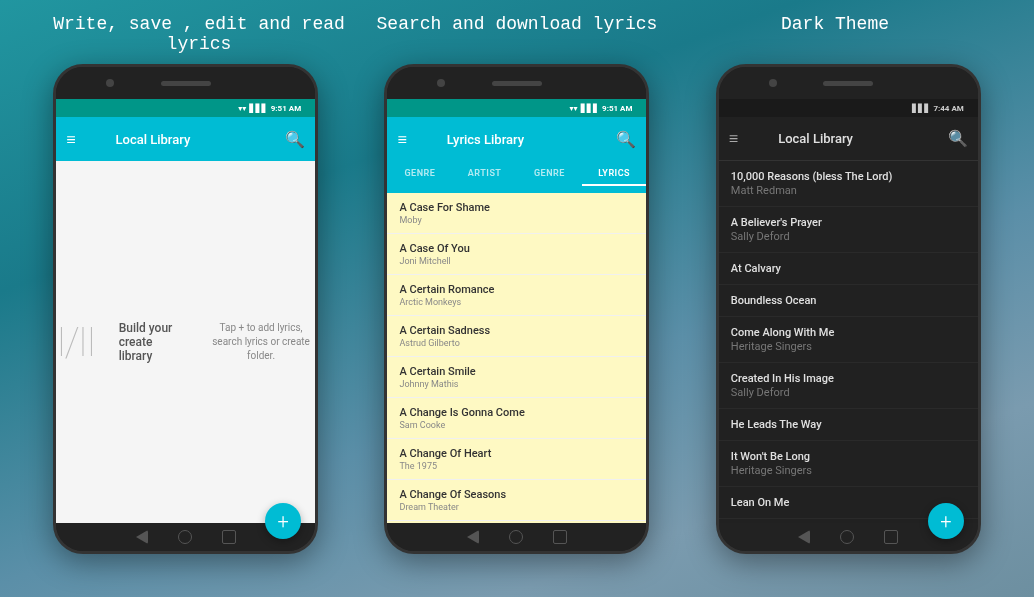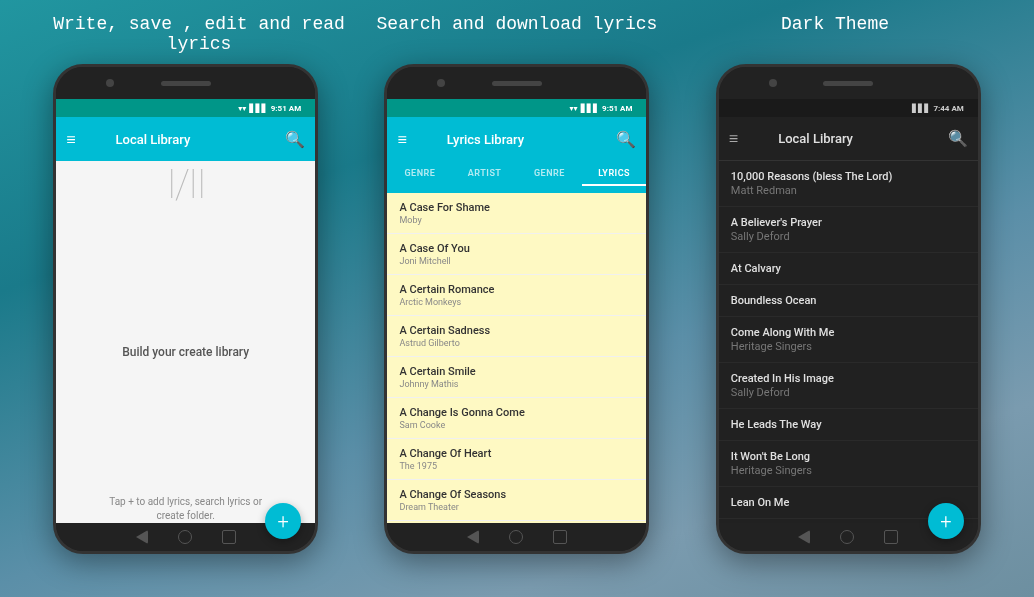--- a/index.html
+++ b/index.html
@@ -166,23 +166,23 @@
     .tab-item.active {
       color: white;
       border-bottom: 2px solid white;
     }
 
     
     .phone1-content {
       flex: 1;
       background: #f5f5f5;
       display: flex;
-      flex-direction: column;
-      align-items: center;
-      justify-content: space-between;
+      flex-direction: row;
+      align-items: center;
+      justify-content: flex-end;
       gap: 24px;
     }
 
     .empty-icon {
       font-size: 40px;
       color: #bbb;
       font-weight: 100;
       letter-spacing: -2px;
     }
 

